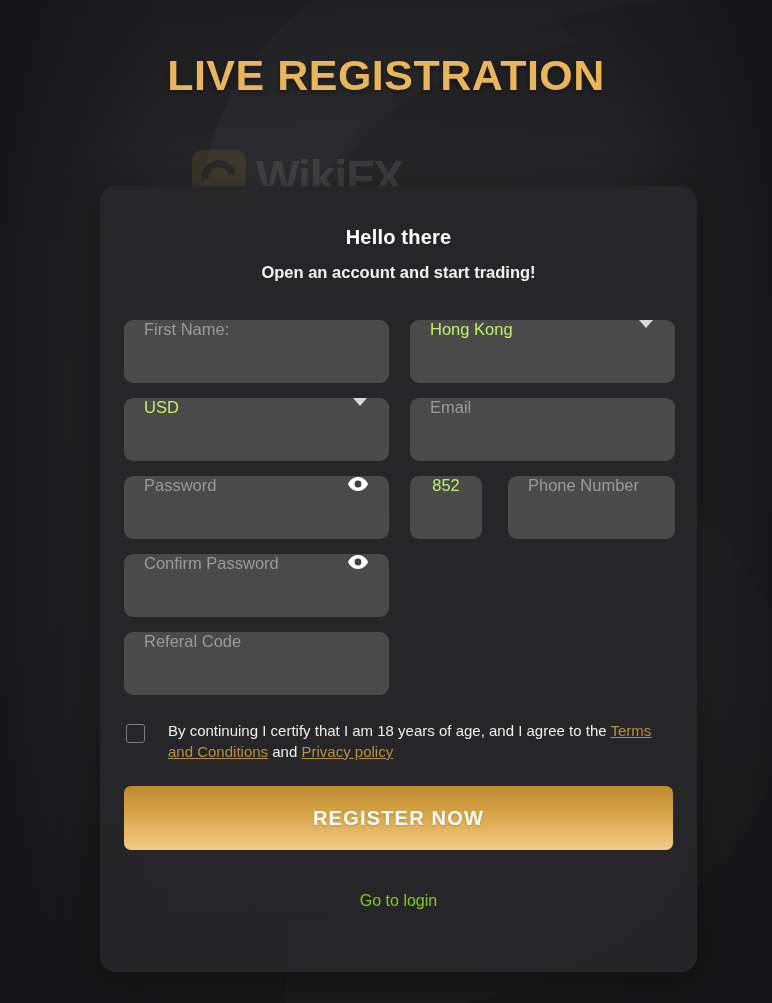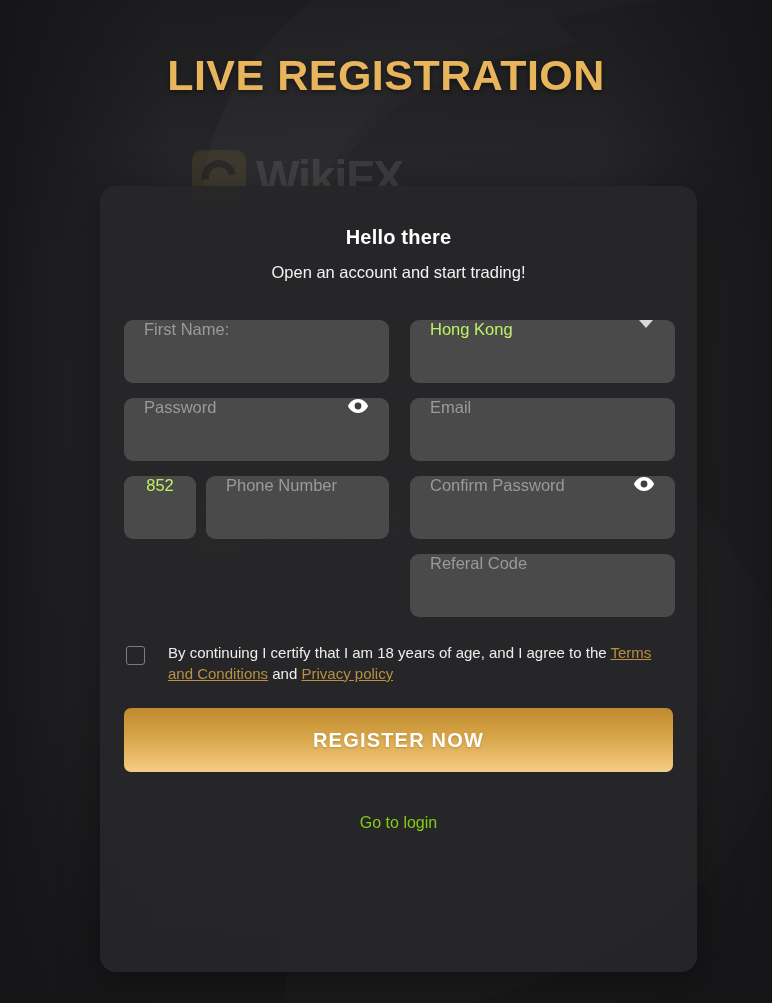--- a/index.html
+++ b/index.html
@@ -125,21 +125,21 @@
     color: #ffffff;
     font-size: 20px;
     font-weight: bold;
     letter-spacing: 0.2px;
   }
 
   .card-subtitle {
     text-align: center;
     color: #f2f2f2;
     font-size: 16.5px;
-    font-weight: normal;
+    font-weight: bold;
     margin-top: 14px;
   }
 
   .form-grid {
     margin-top: 38px;
     display: grid;
     grid-template-columns: 265px 265px;
     column-gap: 21px;
     row-gap: 15px;
   }
@@ -169,21 +169,21 @@
     border-right: 7px solid transparent;
     border-top: 8px solid #d8d8d8;
     margin-right: 2px;
   }
 
   .eye-icon { margin-left: auto; display: flex; align-items: center; }
 
   
   .phone-row {
     display: flex;
-    gap: 10px;
+    gap: 26px;
   }
   .phone-code {
     width: 72px;
     justify-content: center;
     padding: 0;
     flex: none;
   }
   .phone-number { flex: 1; }
 
   .spacer-cell { }
@@ -290,35 +290,39 @@
       <div class="field">
         <span class="field-text">First Name:</span>
       </div>
 
       <div class="field select-field">
         <span class="field-text filled">Hong Kong</span>
         <span class="chevron-down"></span>
       </div>
 
 
+      <div class="field select-field">
+        <span class="field-text filled">USD</span>
+        <span class="chevron-down"></span>
+      </div>
+
+      <div class="field">
+        <span class="field-text">Email</span>
+      </div>
 
       <div class="field">
         <span class="field-text">Password</span>
         <span class="eye-icon">
           <svg width="22" height="16" viewBox="0 0 22 16">
             <path d="M11 1 C5 1 1.6 6 1 8 C1.6 10 5 15 11 15 C17 15 20.4 10 21 8 C20.4 6 17 1 11 1 Z" fill="#ffffff"></path>
             <circle cx="11" cy="8" r="3.4" fill="#3f3f3f"></circle>
           </svg>
         </span>
       </div>
 
-      <div class="field">
-        <span class="field-text">Email</span>
-      </div>
-
       <div class="phone-row">
         <div class="field phone-code">
           <span class="field-text filled">852</span>
         </div>
         <div class="field phone-number">
           <span class="field-text">Phone Number</span>
         </div>
       </div>
 
       <div class="field">

